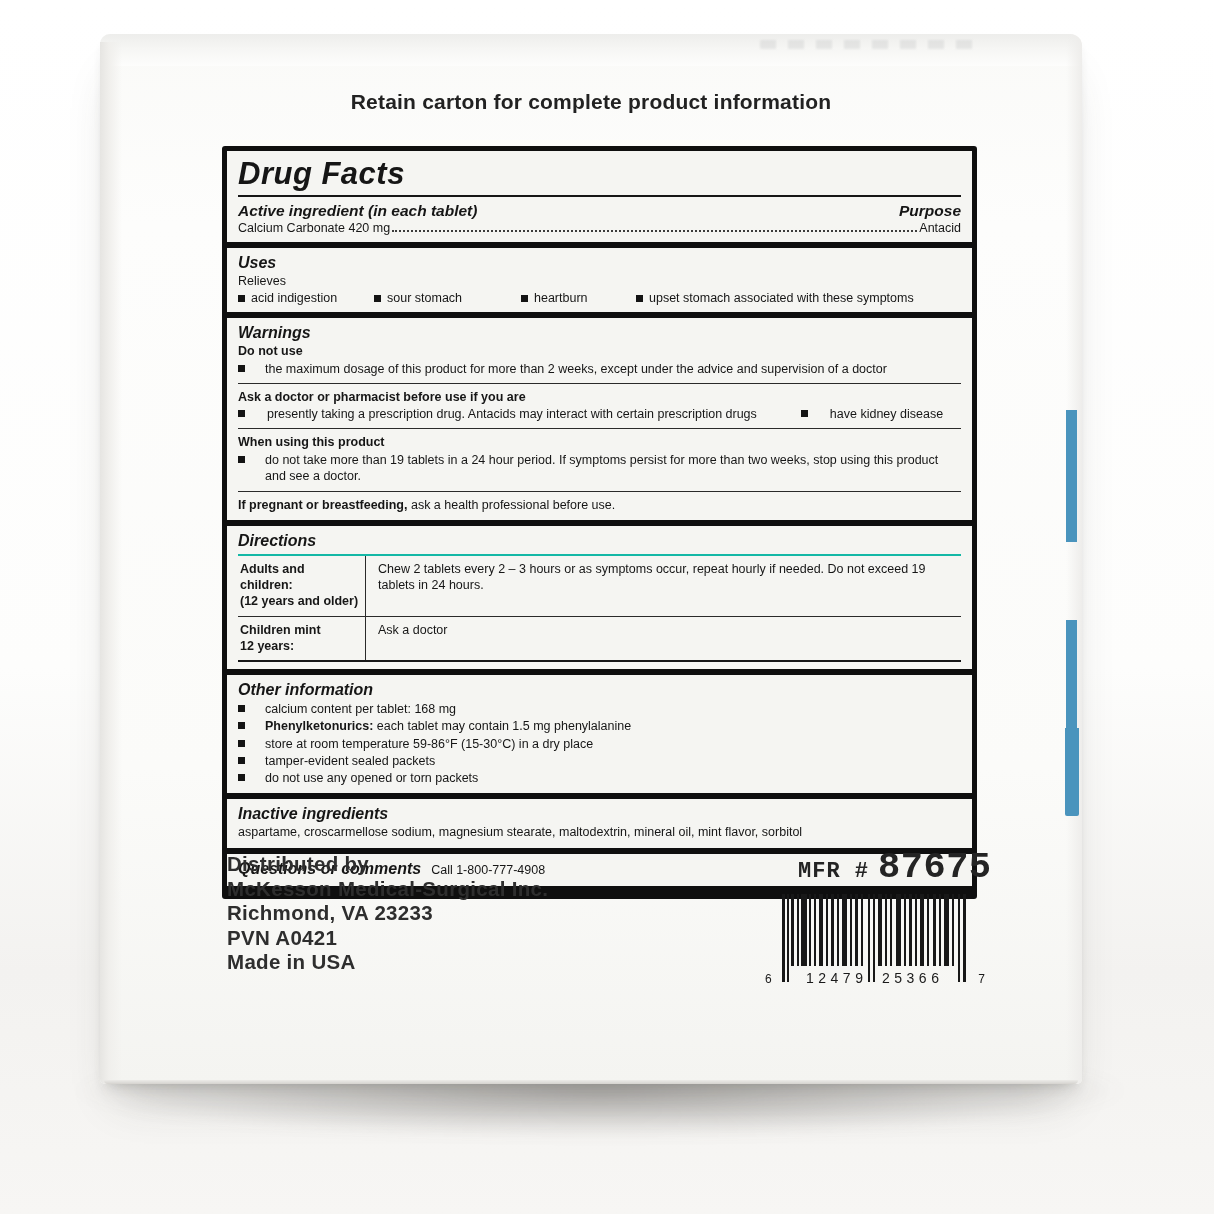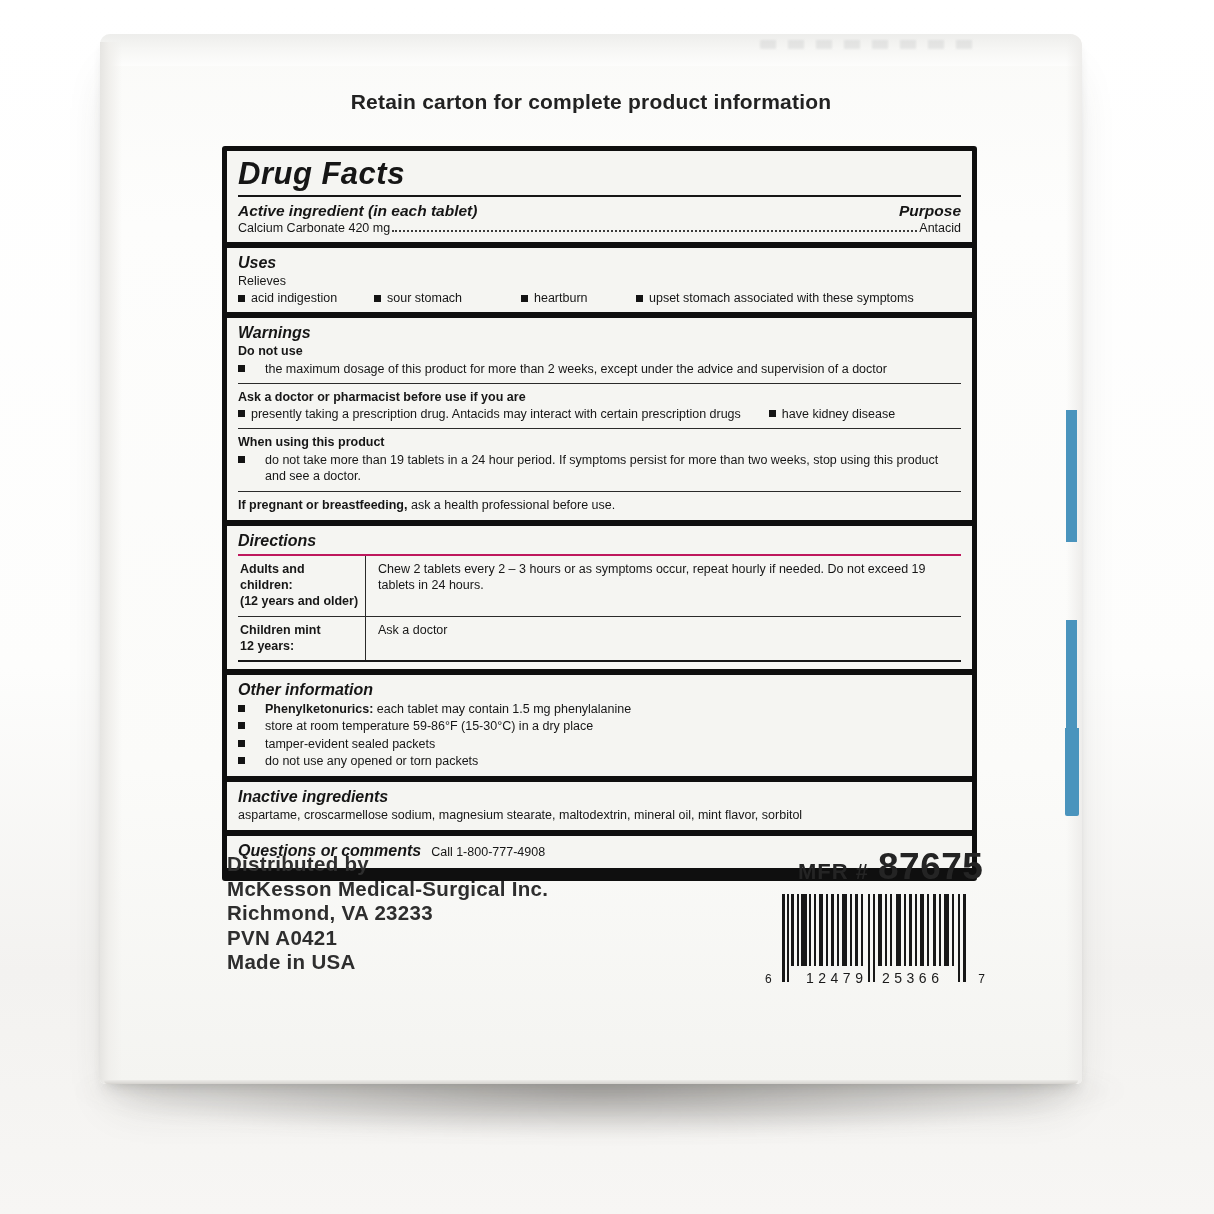--- a/index.html
+++ b/index.html
@@ -88,37 +88,37 @@
   .b-line{display:flex;gap:20px;font-size:12.5px;line-height:1.3;margin-top:1px;}
   .b-line .txt{flex:1;}
 
   .uses-row{display:flex;align-items:baseline;margin-top:2px;}
   .use-item{display:flex;gap:6px;font-size:12.5px;}
   .use-item:nth-child(1){width:136px;}
   .use-item:nth-child(2){width:147px;}
   .use-item:nth-child(3){width:115px;}
 
   .thin-rule{height:1px;background:#2a2a2a;margin:6px 0 5px;}
-  .ask-line{display:flex;gap:6px;font-size:12.5px;line-height:1.3;flex-wrap:wrap;}
+  .ask-line{display:flex;gap:22px;font-size:12.5px;line-height:1.3;flex-wrap:wrap;}
   .ask-line .sq.second{margin-left:22px;}
 
-  .dir-table{border-top:2px solid #be185d;border-bottom:2px solid #161616;margin-top:3px;}
+  .dir-table{border-top:2px solid #14b8a6;border-bottom:2px solid #161616;margin-top:3px;}
   .dir-row{display:flex;border-bottom:1px solid #2a2a2a;}
   .dir-row:last-child{border-bottom:none;}
   .dir-col1{width:128px;border-right:1px solid #2a2a2a;padding:5px 6px 6px 2px;font-size:12.5px;font-weight:bold;line-height:1.3;}
   .dir-col2{flex:1;padding:5px 4px 6px 12px;font-size:12.5px;line-height:1.3;}
 
   .inline-pair{display:flex;align-items:baseline;gap:10px;}
 
   
   .dist{
     position:absolute;left:127px;top:818px;
     font-size:20.5px;line-height:24.5px;font-weight:600;letter-spacing:.3px;color:#2e2e2e;
   }
-  .mfr{position:absolute;left:698px;top:812px;display:flex;align-items:baseline;gap:9px;color:#242424;}
+  .mfr{position:absolute;left:698px;top:812px;display:flex;align-items:baseline;gap:9px;color:#242424;font-family:Liberation Mono, monospace;}
   .mfr-label{font-size:22px;font-weight:600;letter-spacing:1px;}
   .mfr-number{font-size:37px;font-weight:bold;letter-spacing:.5px;}
 
   .barcode{position:absolute;left:682px;top:860px;width:186px;height:90px;}
   .barcode svg{display:block;}
   .bc-num{position:absolute;bottom:-2px;font-size:14px;letter-spacing:4.5px;color:#1a1a1a;background:transparent;}
   .bc-num1{left:24px;text-align:center;}
   .bc-num2{left:100px;}
   .bc-side{position:absolute;bottom:-2px;font-size:12px;color:#1a1a1a;}
   .bc-left{left:-17px;}
@@ -235,20 +235,24 @@
               <div>Children mint</div>
               <div>12 years:</div>
             </div>
             <div class="dir-col2">Ask a doctor</div>
           </div>
         </div>
       </section>
 
       <section class="sec">
         <div class="sec-head">Other information</div>
+        <div class="b-line">
+            <span class="sq"></span>
+            <span class="txt"><b></b><span>calcium content per tablet: 168 mg</span></span>
+          </div>
         <div class="b-line">
             <span class="sq"></span>
             <span class="txt"><b>Phenylketonurics:</b><span> each tablet may contain 1.5 mg phenylalanine</span></span>
           </div>
         <div class="b-line">
             <span class="sq"></span>
             <span class="txt"><b></b><span>store at room temperature 59-86°F (15-30°C) in a dry place</span></span>
           </div>
         <div class="b-line">
             <span class="sq"></span>

